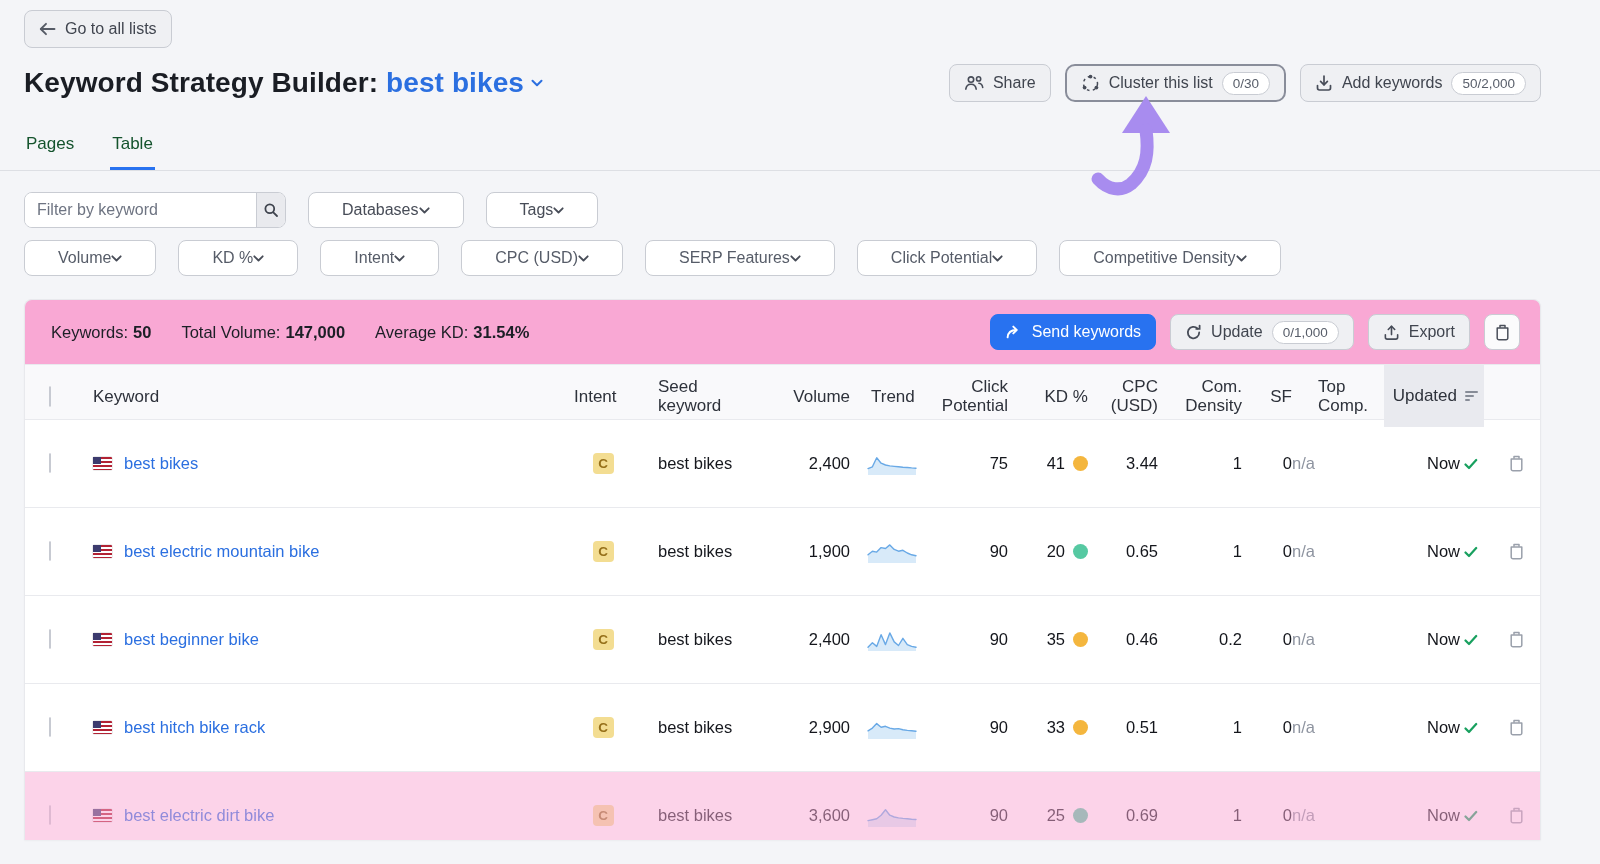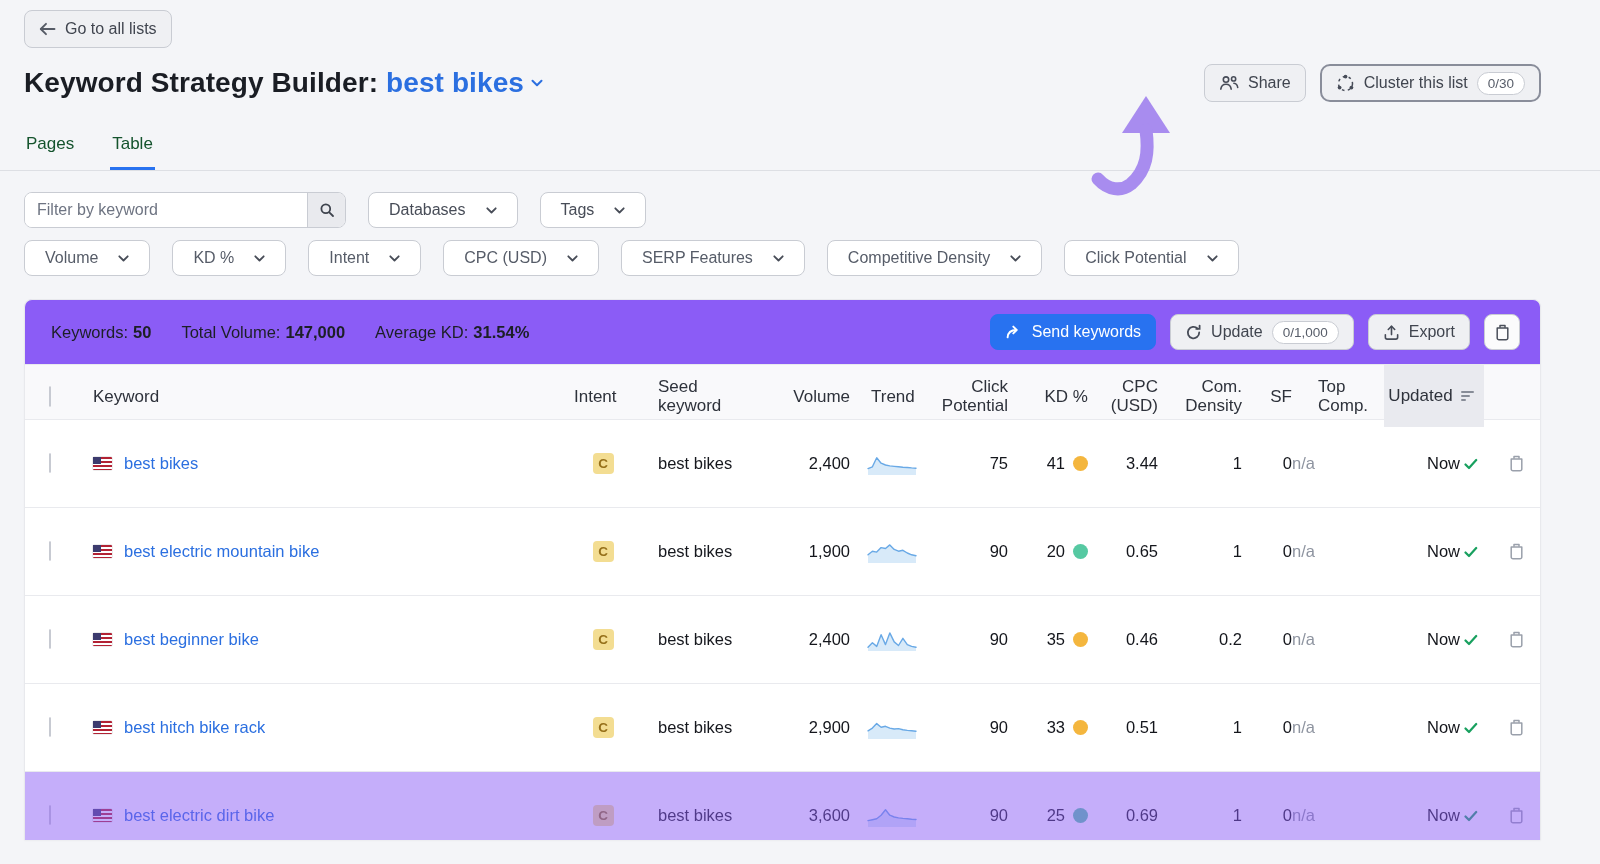--- a/index.html
+++ b/index.html
@@ -28,52 +28,52 @@
   .top-actions{display:flex;align-items:flex-start;gap:14px}
 
   .tabs-row{display:flex;gap:34px;padding:26px 24px 0;border-bottom:1px solid var(--line)}
   .tab{font-size:17px;font-weight:400;color:#14532d;padding:6px 2px 13px;cursor:pointer;border-bottom:3px solid transparent}
   .tab--active{border-bottom-color:var(--accent)}
 
   
   .filters{padding:21px 24px 0}
   .filters-row{display:flex;gap:22px;align-items:center}
   .filters-row + .filters-row{margin-top:12px}
-  .search-wrap{display:flex;width:322px;height:36px;border:1px solid var(--btn-border);
+  .search-wrap{display:flex;width:262px;height:36px;border:1px solid var(--btn-border);
        border-radius:8px;background:#fff;overflow:hidden}
   .search-wrap input{flex:1;border:none;outline:none;padding:0 12px;font-size:16px;
        font-family:"Liberation Sans",sans-serif;color:#2A2E37}
   .search-wrap input::placeholder{color:#6E7482}
   .search-btn{width:38px;display:flex;align-items:center;justify-content:center;
        background:#E9EAEE;border-left:1px solid var(--btn-border);cursor:pointer}
-  .chip{display:inline-flex;align-items:center;gap:20px;height:36px;padding:0 20px;
+  .chip{display:inline-flex;align-items:center;gap:0;height:36px;padding:0 33px;
        background:#fff;border:1px solid var(--btn-border);border-radius:8px;
        font-size:16px;color:#474C57;cursor:pointer;white-space:nowrap}
   #filters-row2 .chip{color:#565C68}
 
   
-  .card{margin:23px 59px 0 24px;background:#8b5cf6;border:1px solid #E8E9ED;border-bottom:none;
+  .card{margin:23px 59px 0 24px;background:#f9a8d4;border:1px solid #E8E9ED;border-bottom:none;
         border-radius:8px 8px 0 0;height:541px;overflow:hidden;box-shadow:0 1px 2px rgba(20,22,30,.04)}
   .stats-row{display:flex;align-items:center;justify-content:space-between;height:64px;padding:0 20px 0 26px}
   .stats{display:flex;gap:30px;font-size:16.5px;color:#1C1F26}
   .stats b{font-weight:700;margin-left:5px}
   .stats-actions{display:flex;align-items:center;gap:14px}
   .btn--sm{height:36px}
   .btn--primary{background:var(--accent);border:1px solid var(--accent);color:#fff;font-weight:500}
   .btn--icon{width:36px;padding:0;justify-content:center;background:#FBFBFC}
 
   
   .grid-row{display:grid;align-items:center;padding-left:24px;padding-right:16px;
     grid-template-columns:44px minmax(0,1fr) 58px 136px 82px 84px 74px 80px 70px 84px 50px 92px 100px 40px}
   .thead{height:56px;border-top:1px solid var(--sep);border-bottom:1px solid var(--sep);
          background:#F9F9FB;font-size:17px;color:#2E323B}
   .th{line-height:19px}
   .th--r{text-align:right}
   .th--seed,.th--topcomp{padding-left:26px}
-  .th--updated{height:62px;display:flex;align-items:center;justify-content:center;gap:8px;
+  .th--updated{height:62px;display:flex;align-items:center;justify-content:flex-end;gap:8px;
        background:#E9EAEF;padding-right:6px;cursor:pointer}
   .sort-icon{display:inline-flex;flex-direction:column;gap:2px}
   .sort-icon i{display:block;height:2px;background:#878C97;border-radius:1px}
   .sort-icon i:nth-child(1){width:13px}.sort-icon i:nth-child(2){width:9px}.sort-icon i:nth-child(3){width:5px}
 
   .row{height:88px;border-bottom:1px solid var(--sep);font-size:16.5px;color:#14161C;background:#fff}
   .row--faded{opacity:.5}
   .cb{width:20px;height:20px;border:1px solid #C7CAD2;border-radius:6px;background:#fff;cursor:pointer}
   .kw-cell{display:flex;align-items:center;gap:12px;min-width:0}
   .flag{width:19px;height:13px;flex:none;border-radius:1px;
@@ -133,20 +133,29 @@
     <button class="btn btn--emph">
       <svg class="iconsvg" width="19" height="19" viewBox="0 0 19 19" fill="#474C58">
           <circle cx="9.5" cy="9.5" r="7" fill="none" stroke="#474C58" stroke-width="1.5" stroke-dasharray="2.6 3.4"></circle>
           <circle cx="9.5" cy="2.6" r="1.9"></circle>
           <circle cx="3.6" cy="13.6" r="1.9"></circle>
           <circle cx="15.4" cy="13.6" r="1.9"></circle>
         </svg>
       <span>Cluster this list</span>
       <span class="badge">0/30</span>
     </button>
+    <button class="btn">
+      <svg class="iconsvg" width="18" height="18" viewBox="0 0 18 18" fill="none" stroke="#474C58" stroke-width="1.7" stroke-linecap="round" stroke-linejoin="round">
+          <path d="M9 2v8.6"></path>
+          <path d="M5.6 7.4 9 10.8l3.4-3.4"></path>
+          <path d="M2.5 11.5v2.6c0 1 .8 1.9 1.9 1.9h9.2c1 0 1.9-.9 1.9-1.9v-2.6"></path>
+        </svg>
+      <span>Add keywords</span>
+      <span class="badge">50/2,000</span>
+    </button>
   </div>
 </div>
 
 <div class="tabs-row">
   <div class="tab">Pages</div>
   <div class="tab tab--active">Table</div>
 </div>
 
 <div class="filters">
   <div class="filters-row">
@@ -199,27 +208,27 @@
           <path d="M1.3 1.3 5.5 5.5 9.7 1.3"></path>
         </svg>
       </div>
       <div class="chip">
         <span>SERP Features</span>
         <svg width="11" height="7" viewBox="0 0 11 7" fill="none" stroke="#474C57" stroke-width="1.8" stroke-linecap="round" stroke-linejoin="round">
           <path d="M1.3 1.3 5.5 5.5 9.7 1.3"></path>
         </svg>
       </div>
       <div class="chip">
+        <span>Click Potential</span>
+        <svg width="11" height="7" viewBox="0 0 11 7" fill="none" stroke="#474C57" stroke-width="1.8" stroke-linecap="round" stroke-linejoin="round">
+          <path d="M1.3 1.3 5.5 5.5 9.7 1.3"></path>
+        </svg>
+      </div>
+      <div class="chip">
         <span>Competitive Density</span>
-        <svg width="11" height="7" viewBox="0 0 11 7" fill="none" stroke="#474C57" stroke-width="1.8" stroke-linecap="round" stroke-linejoin="round">
-          <path d="M1.3 1.3 5.5 5.5 9.7 1.3"></path>
-        </svg>
-      </div>
-      <div class="chip">
-        <span>Click Potential</span>
         <svg width="11" height="7" viewBox="0 0 11 7" fill="none" stroke="#474C57" stroke-width="1.8" stroke-linecap="round" stroke-linejoin="round">
           <path d="M1.3 1.3 5.5 5.5 9.7 1.3"></path>
         </svg>
       </div>
     </div>
 </div>
 
 <div class="card">
   <div class="stats-row">
     <div class="stats">

